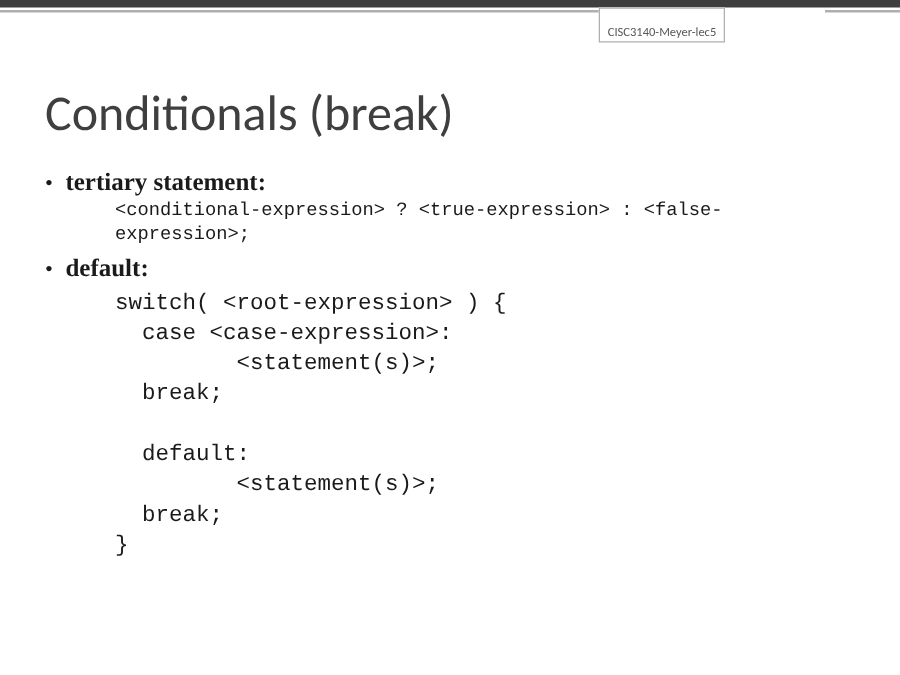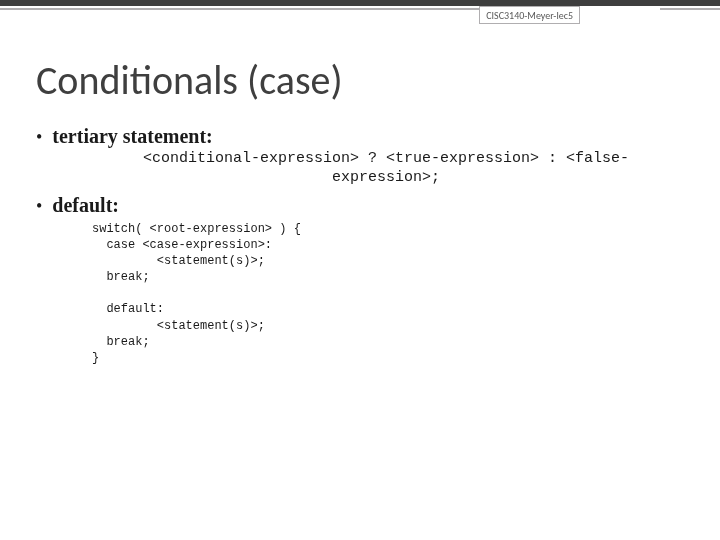--- a/index.html
+++ b/index.html
@@ -6,21 +6,21 @@
   html, body { width: 720px; height: 540px; background: #fff; font-family: Georgia, 'Times New Roman', serif; }
   .slide { width: 720px; height: 540px; position: relative; }
   .topbar { height: 6px; background: #3e3e3e; margin-bottom: 2px; }
   .subbar-wrap { display: flex; align-items: flex-start; }
   .subbar { height: 2px; background: #b0aeb0; flex: 1; }
   .header-badge {
     font-family: Calibri, Arial, sans-serif;
     font-size: 10px;
     color: #595959;
     border: 1px solid #b0aeb0;
-    padding: 2px 6px 1px 6px;
+    padding: 12px 6px 1px 6px;
     margin-left: auto;
     margin-right: 80px;
     margin-top: -2px;
     background: #fff;
   }
   .title {
     font-family: Calibri, 'Segoe UI', Arial, sans-serif;
     font-size: 40px;
     color: #3f3f3f;
     margin: 32px 0 20px 36px;
@@ -31,43 +31,42 @@
   .dot { font-size: 18px; margin-right: 10px; line-height: 1; }
   .b-label { font-family: Georgia, serif; font-size: 20px; font-weight: bold; }
   .mono-sub {
     font-family: 'MS Gothic','NSimSun','Courier New', monospace;
     font-size: 15px;
     margin-left: 56px;
     margin-top: 2px;
     margin-bottom: 6px;
     line-height: 1.25;
     white-space: pre-wrap;
-    text-align: center;
   }
   .mono-block {
     font-family: 'MS Gothic','NSimSun','Courier New', monospace;
-    font-size: 12px;
+    font-size: 18px;
     margin-left: 56px;
     margin-top: 4px;
     line-height: 1.35;
     white-space: pre;
   }
 </style>
 </head>
 <body>
 
 <div class="slide">
   <div class="topbar"></div>
   <div class="subbar-wrap">
     <div class="subbar"></div>
     <div class="header-badge">CISC3140-Meyer-lec5</div>
     <div class="subbar" style="flex:0 0 60px"></div>
   </div>
 
-  <h1 class="title">Conditionals (case)</h1>
+  <h1 class="title">Conditionals (break)</h1>
 
   <div class="content">
 
     <div class="bullet-row">
       <span class="dot">•</span>
       <span class="b-label">tertiary statement:</span>
     </div>
     <div class="mono-sub">&lt;conditional-expression&gt; ? &lt;true-expression&gt; : &lt;false-
 expression&gt;;</div>
 

